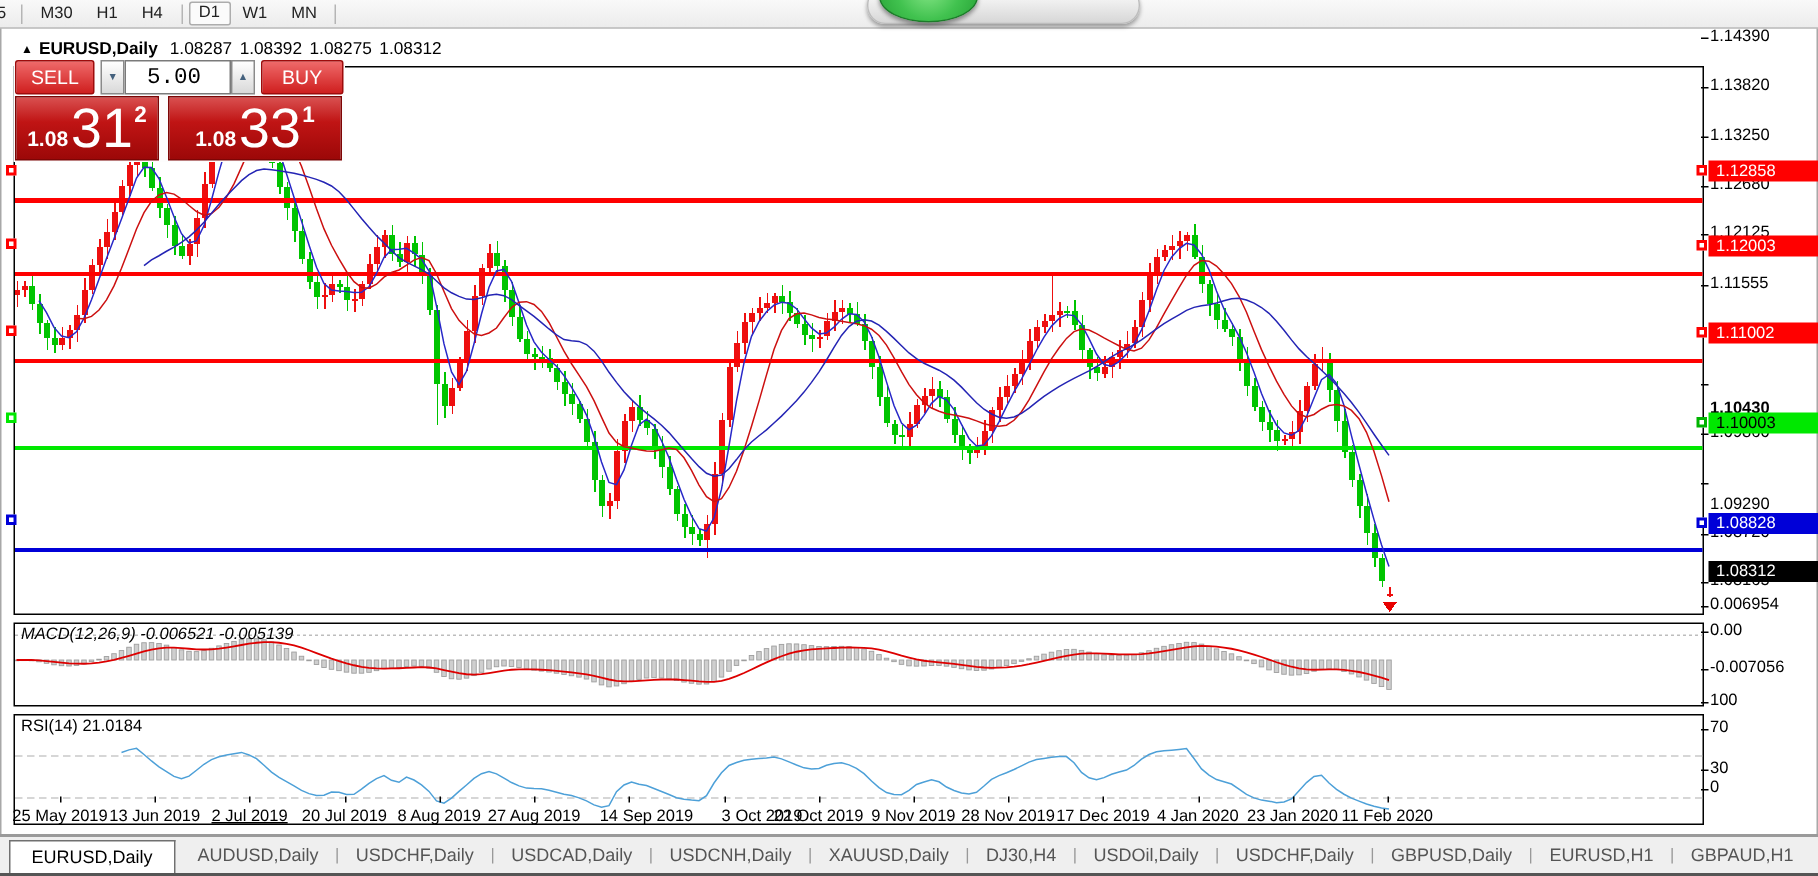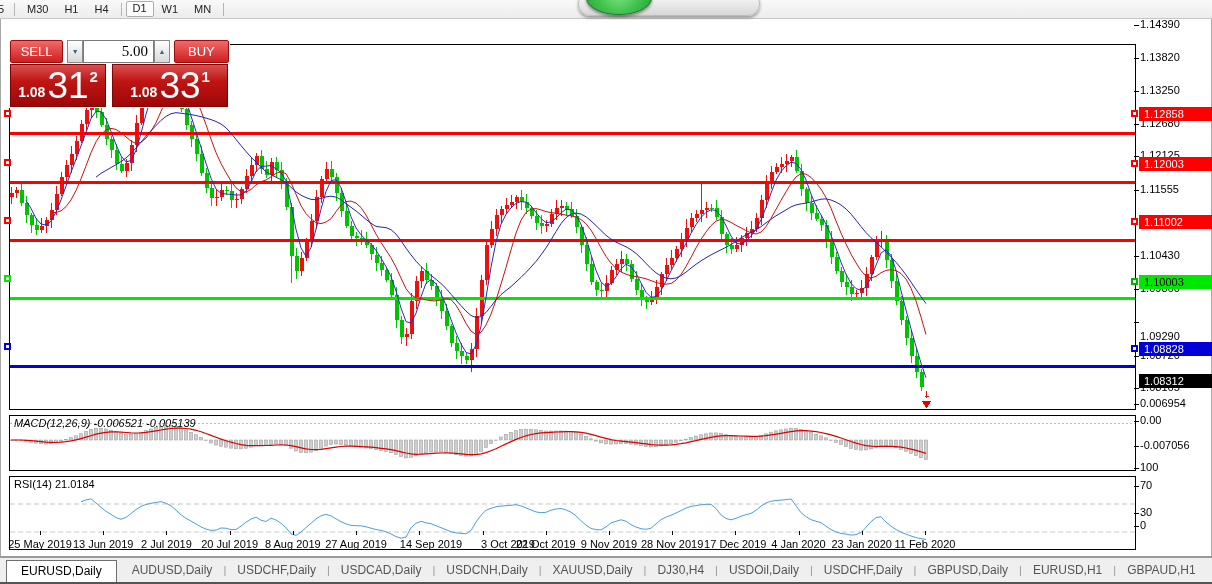--- a/index.html
+++ b/index.html
@@ -26,21 +26,21 @@
   #chart-title .sym{font-weight:bold;margin-right:8px;}
   #chart-title .qv{margin-right:5px;}
   
   #trade-panel{position:absolute;left:9px;top:40px;width:221px;height:68px;background:#fdfdfd;z-index:21;}
   #tp-row1{position:absolute;left:1px;top:0;width:219px;height:23px;display:flex;}
   .tp-btn{color:#fff;font-size:13px;border:1px solid #9d0b0b;background:linear-gradient(#ef6a6a,#cf1f1f);border-radius:2px;padding:0;line-height:21px;text-align:center;font-family:"Liberation Sans",sans-serif;}
   #sell-btn{width:54px;}
   #buy-btn{width:56px;margin-left:4px;}
   .spin{width:16px;height:23px;border:1px solid #8a8a8a;background:linear-gradient(#ffffff,#d9d9d9);color:#44617d;font-size:7px;padding:0;line-height:21px;text-align:center;}
   #vol-down{margin-left:4px;}
-  #vol-input{width:64px;height:21px;border:1px solid #7a7a7a;font-size:15px;text-align:right;padding:0 5px 0 0;margin:0;font-family:Liberation Serif, serif;}
+  #vol-input{width:64px;height:21px;border:1px solid #7a7a7a;font-size:15px;text-align:center;padding:0 5px 0 0;margin:0;font-family:Liberation Mono, monospace;}
   #tp-row2{position:absolute;left:1px;top:24px;width:219px;height:43px;display:flex;}
   .quote-btn{height:43px;border:1px solid #7d0505;background:linear-gradient(#d95050 0%,#c01414 40%,#9c0808 100%);color:#fff;display:flex;align-items:flex-end;justify-content:center;padding:0 0 2px 0;}
   #sell-quote{width:96px;}
   #buy-quote{width:116px;margin-left:6px;}
   .qp{font-size:14px;font-weight:bold;margin:0 2px 4px 0;text-align:right;}
   .qb{font-size:37px;line-height:37px;}
   .qs{font-size:15px;font-weight:bold;align-self:flex-start;margin-top:3px;margin-left:1px;}
   
   #overlays{position:absolute;left:0;top:0;width:1212px;height:584px;pointer-events:none;}
   .ax-label{position:absolute;left:1140px;font-size:11px;color:#000;}
@@ -652,20 +652,21 @@
     <div id="rsi-pane" class="pane">
       <svg id="svg-rsi" width="1125" height="72">
           <line x1="0" y1="27.0" x2="1125" y2="27.0" stroke="#c9c9c9" stroke-width="1" stroke-dasharray="5,3"></line>
           <line x1="0" y1="55.0" x2="1125" y2="55.0" stroke="#c9c9c9" stroke-width="1" stroke-dasharray="5,3"></line>
           <polyline points="71,24.7 76,22.9 81,21.9 86,26.0 91,30.3 96,34.3 101,37.4 106,40.6 111,42.2 116,40.4 121,36.5 126,32.5 131,29.4 136,27.5 141,26.3 146,25.5 151,24.6 156,26.3 161,28.8 166,33.2 171,37.7 176,41.3 181,44.1 186,46.9 191,49.9 196,52.1 201,53.4 206,53.1 211,51.0 216,51.2 221,52.7 226,52.5 231,49.1 236,45.2 241,42.1 246,40.1 251,43.2 256,44.5 261,41.1 266,43.0 271,46.3 276,50.6 281,56.9 286,58.4 291,55.1 296,50.6 301,46.3 306,41.9 311,38.8 316,37.3 321,38.9 326,41.8 331,44.7 336,46.9 341,48.4 346,48.7 351,48.8 356,49.8 361,51.2 366,52.5 371,53.4 376,54.9 381,56.9 386,59.6 391,61.2 396,60.1 401,50.8 406,46.3 411,44.3 416,45.8 421,46.7 426,48.7 431,50.7 436,52.7 441,54.8 446,55.8 451,56.4 456,56.8 461,53.5 466,45.0 471,38.2 476,33.3 481,31.3 486,29.8 491,29.1 496,28.7 501,28.3 506,27.7 511,28.9 516,30.9 521,33.0 526,34.9 531,35.7 536,35.3 541,33.2 546,32.0 551,31.5 556,32.9 561,35.2 566,38.8 571,43.7 576,48.1 581,51.4 586,52.6 591,52.8 596,49.9 601,46.0 606,44.3 611,42.8 616,44.2 621,47.7 626,50.0 631,51.7 636,52.3 641,51.2 646,47.0 651,42.6 656,40.1 661,38.2 666,36.0 671,33.6 676,31.1 681,29.4 686,28.6 691,27.8 696,27.3 701,27.4 706,31.5 711,37.9 716,41.5 721,42.8 726,41.4 731,39.2 736,37.7 741,36.4 746,33.3 751,29.1 756,26.0 761,24.2 766,23.5 771,23.1 776,22.6 781,22.0 786,28.7 791,35.6 796,39.7 801,42.7 806,44.2 811,45.7 816,49.1 821,52.6 826,54.9 831,56.4 836,57.1 841,58.1 846,57.6 851,55.6 856,50.2 861,44.7 866,40.6 871,39.8 876,45.0 881,49.2 886,52.5 891,55.1 896,57.1 901,59.0 906,60.5 911,61.7 916,62.4" fill="none" stroke="#4da0d8" stroke-width="1" shape-rendering="auto"></polyline>
         </svg>
       <div class="ind-label">RSI(14) 21.0184</div>
     </div>
   </div>
 
+  <div id="chart-title"><span class="tri">▲</span><span class="sym">EURUSD,Daily</span><span class="qv">1.08287</span><span class="qv">1.08392</span><span class="qv">1.08275</span><span class="qv">1.08312</span></div>
 
   <div id="trade-panel">
     <div id="tp-row1">
       <button id="sell-btn" class="tp-btn">SELL</button>
       <button id="vol-down" class="spin"><span>▼</span></button>
       <input id="vol-input" value="5.00" style="">
       <button id="vol-up" class="spin"><span>▲</span></button>
       <button id="buy-btn" class="tp-btn">BUY</button>
     </div>
     <div id="tp-row2">
@@ -688,21 +689,21 @@
       <div class="ax-label" style="top: 51px;">1.13820</div>
       <div class="ax-tick" style="top: 58px;"></div>
       <div class="ax-label" style="top: 84px;">1.13250</div>
       <div class="ax-tick" style="top: 91px;"></div>
       <div class="ax-label" style="top: 117px;">1.12680</div>
       <div class="ax-tick" style="top: 124px;"></div>
       <div class="ax-label" style="top: 149px;">1.12125</div>
       <div class="ax-tick" style="top: 156px;"></div>
       <div class="ax-label" style="top: 183px;">1.11555</div>
       <div class="ax-tick" style="top: 190px;"></div>
-      <div class="ax-label" style="top: 249px;">1.10430</div>
+      <div class="ax-label" style="top: 266px; font-weight: bold;">1.10430</div>
       <div class="ax-tick" style="top: 256px;"></div>
       <div class="ax-label" style="top: 282px;">1.09860</div>
       <div class="ax-tick" style="top: 289px;"></div>
       <div class="ax-label" style="top: 330px;">1.09290</div>
       <div class="ax-tick" style="top: 322px;"></div>
       <div class="ax-label" style="top: 349px;">1.08720</div>
       <div class="ax-tick" style="top: 356px;"></div>
       <div class="ax-label" style="top: 381px;">1.08165</div>
       <div class="ax-tick" style="top: 388px;"></div>
       <div class="ax-label" style="top: 397px;">0.006954</div>

